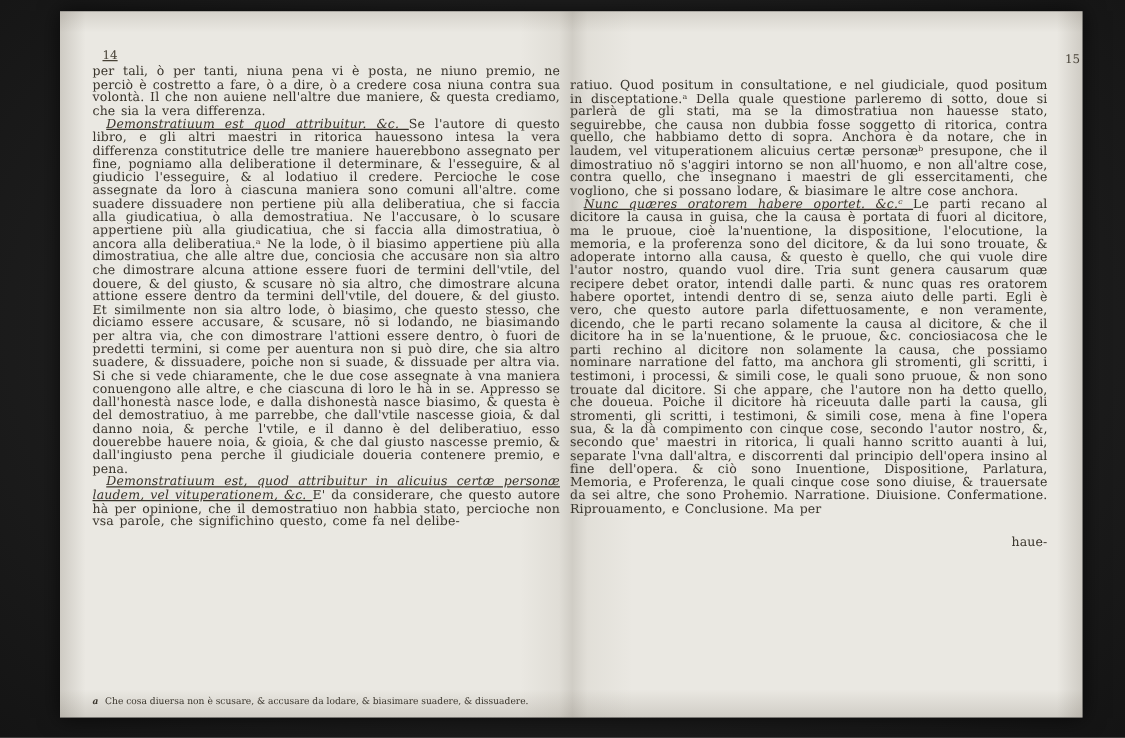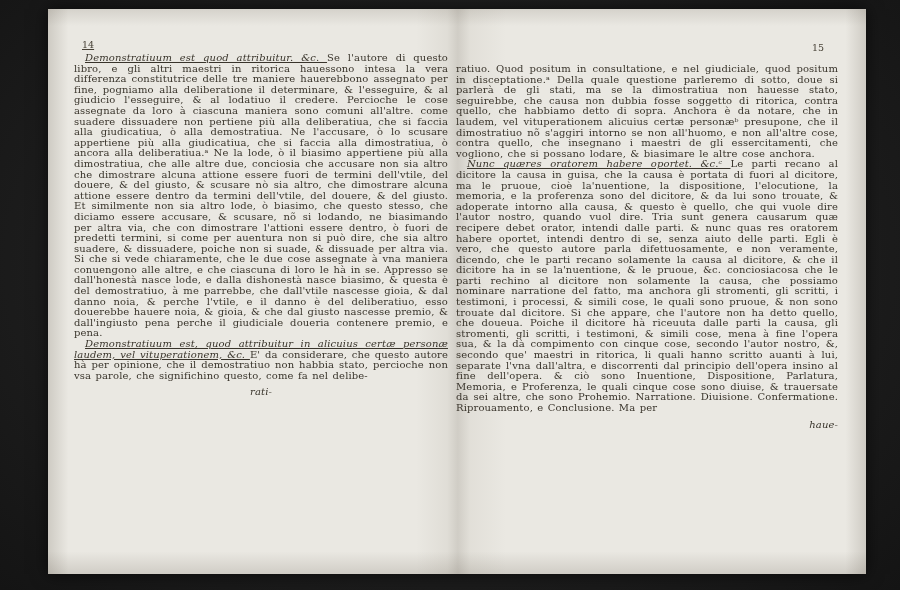--- a/index.html
+++ b/index.html
@@ -11,59 +11,60 @@
       linear-gradient(90deg, rgba(60,50,35,.16) 0%, rgba(0,0,0,0) 2.5%, rgba(0,0,0,0) 45%,
         rgba(90,80,60,.07) 48.8%, rgba(60,50,35,.15) 50.1%, rgba(90,80,60,.06) 51.6%,
         rgba(0,0,0,0) 56%, rgba(0,0,0,0) 97.5%, rgba(60,50,35,.16) 100%),
       linear-gradient(180deg, rgba(60,50,35,.12) 0%, rgba(0,0,0,0) 3%,
         rgba(0,0,0,0) 96%, rgba(60,50,35,.15) 100%),
       #eae8e2;
     box-shadow:0 0 16px rgba(0,0,0,.65);}
   .pagenum{position:absolute;font-family:"DejaVu Serif","Liberation Serif",serif;
            font-size:9.5px;color:#474136;}
   .pagenum-left{left:34px;top:30px;text-decoration:underline;}
-  .pagenum-right{left:764px;top:33px;}
+  .pagenum-right{left:804px;top:33px;}
   .col{position:absolute;font-family:"DejaVu Serif","Liberation Serif",serif;
        font-size:10px;line-height:10.6px;color:#39342b;text-align:justify;
        letter-spacing:.12px;word-spacing:1.1px;}
   .col-left{left:26px;top:44px;width:374px;}
   .col-right{left:408px;top:55px;width:382px;}
   .para{text-indent:11px;}
   .para.noindent{text-indent:0;}
   .lemma{font-style:italic;text-decoration:underline;}
-  .catchword{display:block;margin-top:6px;font-style:italic;}
+  .catchword{display:block;margin-top:16px;}
   .catchword-left{text-align:center;}
   .catchword-right{text-align:right;}
   .footnotes{position:absolute;font-family:"DejaVu Serif","Liberation Serif",serif;
              font-size:7.3px;line-height:9.6px;color:#39342b;}
   .fn-left{left:26px;bottom:8px;width:378px;}
   .fn-right{left:408px;bottom:5px;width:386px;}
   .fn-item{display:inline-block;margin-right:26px;white-space:nowrap;}
   .fn-marker{font-style:italic;font-weight:bold;margin-right:3px;}
 </style>
 </head>
 <body>
 
 <div class="stage">
   <div class="paper">
 
     <div class="pagenum pagenum-left">14</div>
     <div class="pagenum pagenum-right">15</div>
 
     <div class="col col-left">
       <div id="paras-left">
+          <p class="para noindent">per tali, ò per tanti, niuna pena vi è posta, ne niuno premio, ne perciò è costretto a fare, ò a dire, ò a credere cosa niuna contra sua volontà. Il che non auiene nell'altre due maniere, &amp; questa crediamo, che sia la vera differenza.</p>
           <p class="para"><span class="lemma">Demonstratiuum est quod attribuitur. &amp;c. </span>Se l'autore di questo libro, e gli altri maestri in ritorica hauessono intesa la vera differenza constitutrice delle tre maniere hauerebbono assegnato per fine, pogniamo alla deliberatione il determinare, &amp; l'esseguire, &amp; al giudicio l'esseguire, &amp; al lodatiuo il credere. Percioche le cose assegnate da loro à ciascuna maniera sono comuni all'altre. come suadere dissuadere non pertiene più alla deliberatiua, che si faccia alla giudicatiua, ò alla demostratiua. Ne l'accusare, ò lo scusare appertiene più alla giudicatiua, che si faccia alla dimostratiua, ò ancora alla deliberatiua.ᵃ Ne la lode, ò il biasimo appertiene più alla dimostratiua, che alle altre due, conciosia che accusare non sia altro che dimostrare alcuna attione essere fuori de termini dell'vtile, del douere, &amp; del giusto, &amp; scusare nò sia altro, che dimostrare alcuna attione essere dentro da termini dell'vtile, del douere, &amp; del giusto. Et similmente non sia altro lode, ò biasimo, che questo stesso, che diciamo essere accusare, &amp; scusare, nõ si lodando, ne biasimando per altra via, che con dimostrare l'attioni essere dentro, ò fuori de predetti termini, si come per auentura non si può dire, che sia altro suadere, &amp; dissuadere, poiche non si suade, &amp; dissuade per altra via. Si che si vede chiaramente, che le due cose assegnate à vna maniera conuengono alle altre, e che ciascuna di loro le hà in se. Appresso se dall'honestà nasce lode, e dalla dishonestà nasce biasimo, &amp; questa è del demostratiuo, à me parrebbe, che dall'vtile nascesse gioia, &amp; dal danno noia, &amp; perche l'vtile, e il danno è del deliberatiuo, esso douerebbe hauere noia, &amp; gioia, &amp; che dal giusto nascesse premio, &amp; dall'ingiusto pena perche il giudiciale doueria contenere premio, e pena.</p>
           <p class="para"><span class="lemma">Demonstratiuum est, quod attribuitur in alicuius certæ personæ laudem, vel vituperationem, &amp;c. </span>E' da considerare, che questo autore hà per opinione, che il demostratiuo non habbia stato, percioche non vsa parole, che significhino questo, come fa nel delibe-</p>
         </div>
-      <div class="catchword catchword-left">rati-</div>
     </div>
 
     <div class="col col-right">
       <div id="paras-right">
           <p class="para noindent">ratiuo. Quod positum in consultatione, e nel giudiciale, quod positum in disceptatione.ᵃ Della quale questione parleremo di sotto, doue si parlerà de gli stati, ma se la dimostratiua non hauesse stato, seguirebbe, che causa non dubbia fosse soggetto di ritorica, contra quello, che habbiamo detto di sopra. Anchora è da notare, che in laudem, vel vituperationem alicuius certæ personæᵇ presupone, che il dimostratiuo nõ s'aggiri intorno se non all'huomo, e non all'altre cose, contra quello, che insegnano i maestri de gli essercitamenti, che vogliono, che si possano lodare, &amp; biasimare le altre cose anchora.</p>
           <p class="para"><span class="lemma">Nunc quæres oratorem habere oportet. &amp;c.ᶜ </span>Le parti recano al dicitore la causa in guisa, che la causa è portata di fuori al dicitore, ma le pruoue, cioè la'nuentione, la dispositione, l'elocutione, la memoria, e la proferenza sono del dicitore, &amp; da lui sono trouate, &amp; adoperate intorno alla causa, &amp; questo è quello, che qui vuole dire l'autor nostro, quando vuol dire. Tria sunt genera causarum quæ recipere debet orator, intendi dalle parti. &amp; nunc quas res oratorem habere oportet, intendi dentro di se, senza aiuto delle parti. Egli è vero, che questo autore parla difettuosamente, e non veramente, dicendo, che le parti recano solamente la causa al dicitore, &amp; che il dicitore ha in se la'nuentione, &amp; le pruoue, &amp;c. conciosiacosa che le parti rechino al dicitore non solamente la causa, che possiamo nominare narratione del fatto, ma anchora gli stromenti, gli scritti, i testimoni, i processi, &amp; simili cose, le quali sono pruoue, &amp; non sono trouate dal dicitore. Si che appare, che l'autore non ha detto quello, che doueua. Poiche il dicitore hà riceuuta dalle parti la causa, gli stromenti, gli scritti, i testimoni, &amp; simili cose, mena à fine l'opera sua, &amp; la dà compimento con cinque cose, secondo l'autor nostro, &amp;, secondo que' maestri in ritorica, li quali hanno scritto auanti à lui, separate l'vna dall'altra, e discorrenti dal principio dell'opera insino al fine dell'opera. &amp; ciò sono Inuentione, Dispositione, Parlatura, Memoria, e Proferenza, le quali cinque cose sono diuise, &amp; trauersate da sei altre, che sono Prohemio. Narratione. Diuisione. Confermatione. Riprouamento, e Conclusione. Ma per</p>
         </div>
       <div class="catchword catchword-right">haue-</div>
     </div>
 
+    <div class="footnotes fn-left" id="fn-left"><span class="fn-item"><span class="fn-marker">a</span> Che cosa diuersa non è scusare, &amp; accusare da lodare, &amp; biasimare suadere, &amp; dissuadere.</span></div>
 
   </div>
 </div>
 
 </body></html>

